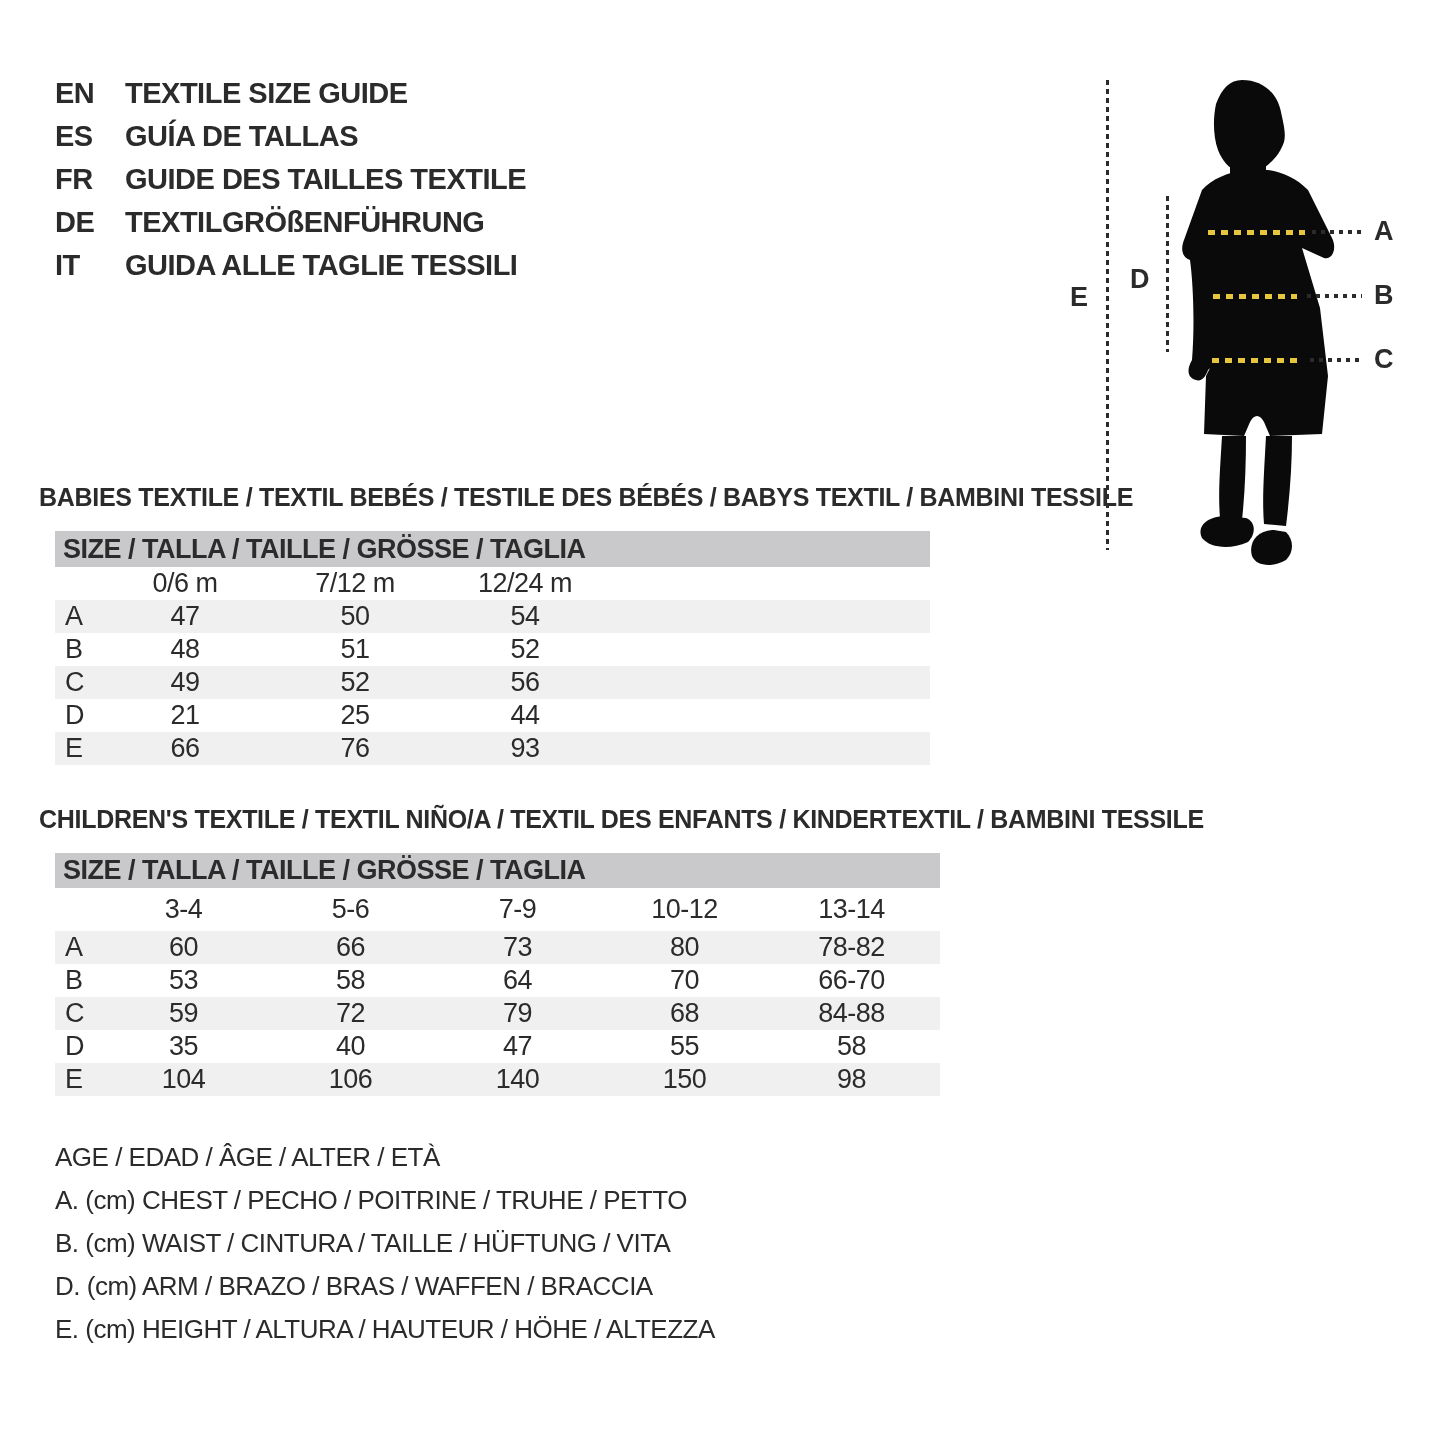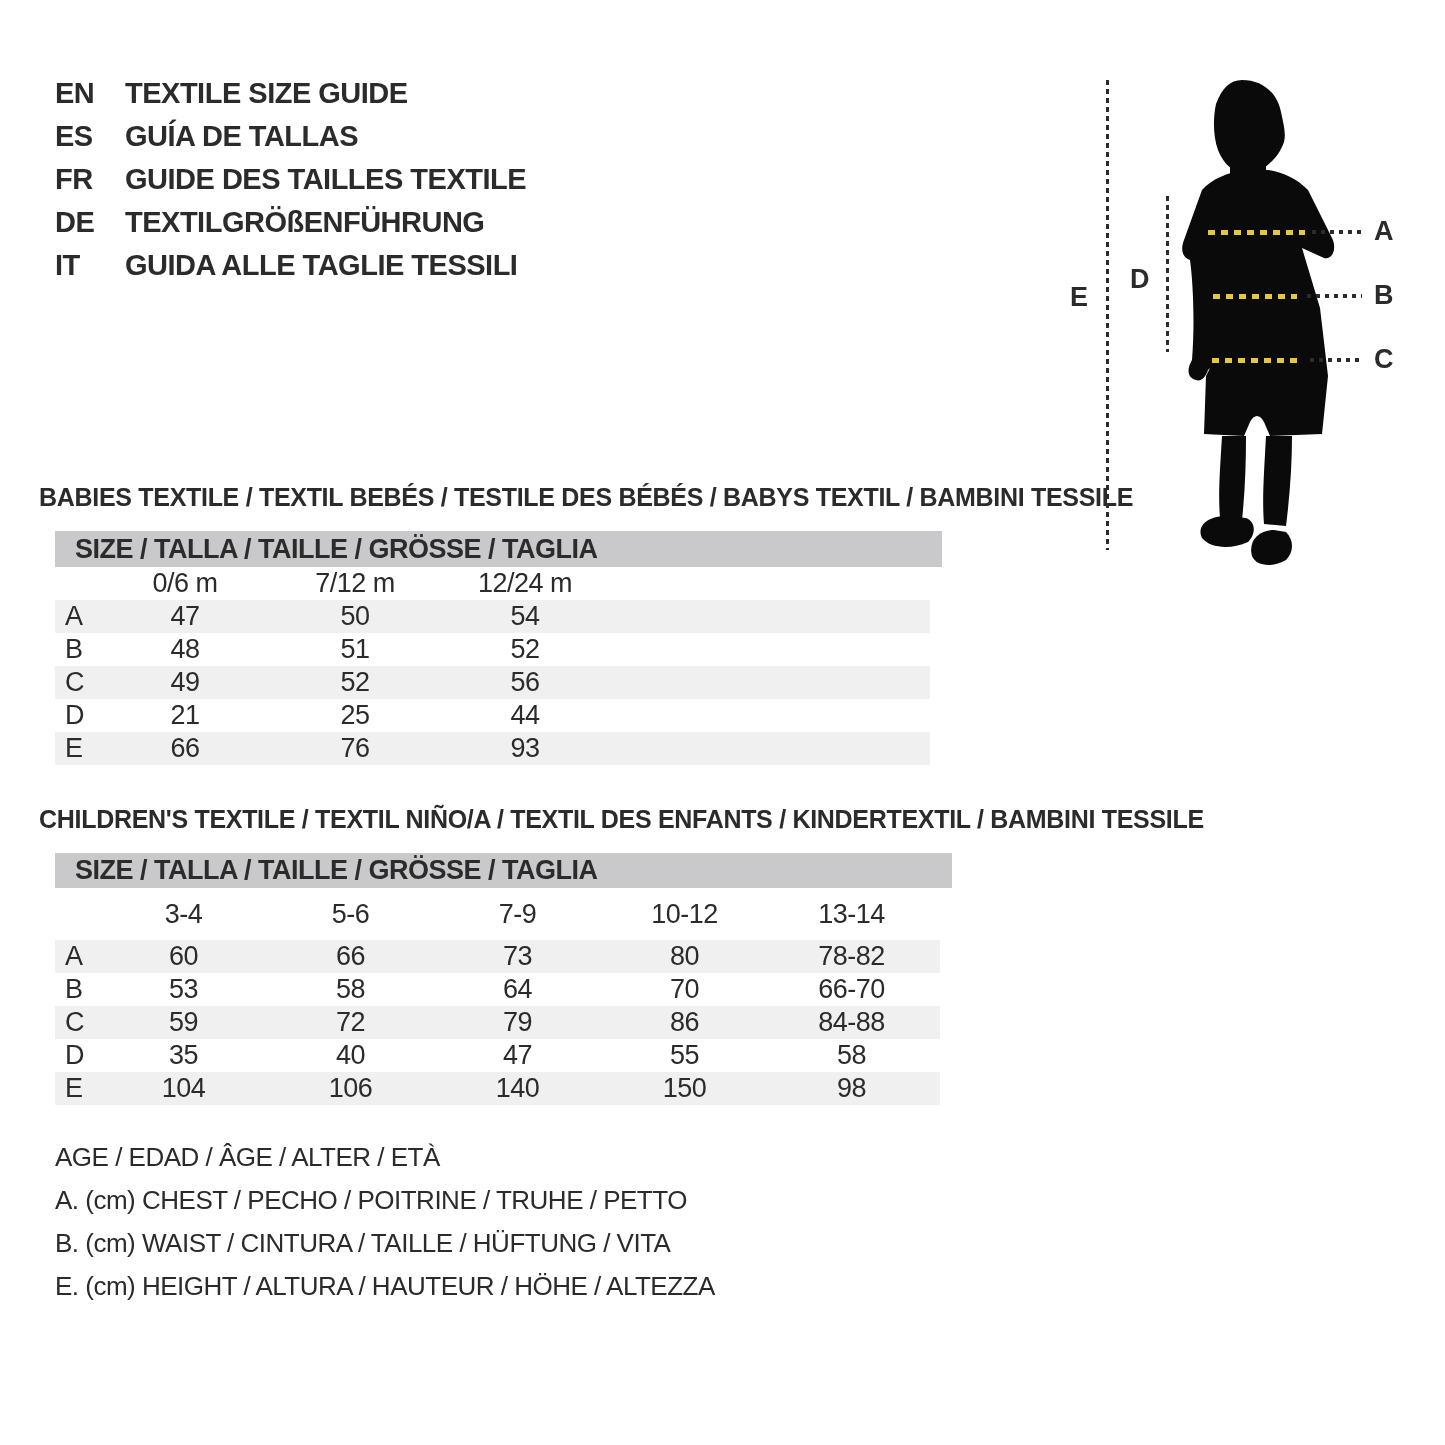--- a/index.html
+++ b/index.html
@@ -28,27 +28,27 @@
   .ydash{position:absolute;height:5px;
     background:repeating-linear-gradient(to right,#e6c63f 0 7px,transparent 7px 13px);}
   .fig-label{position:absolute;font-size:27px;font-weight:700;letter-spacing:-0.5px;}
   .silhouette{position:absolute;left:120px;top:8px;}
 
   
   .section-title{position:absolute;left:39px;font-size:25px;font-weight:700;
     letter-spacing:-0.3px;white-space:nowrap;}
   .size-table{position:absolute;left:55px;}
   .size-bar{background:#c9c9cb;font-size:27px;font-weight:700;letter-spacing:-0.5px;
-    padding-left:20px;display:flex;align-items:center;}
+    padding-left:8px;display:flex;align-items:center;}
   .babies .size-bar{height:36px;width:867px;}
   .children .size-bar{height:35px;width:877px;}
   .t-row{display:grid;align-items:center;font-size:27px;letter-spacing:-0.5px;}
   .babies .t-row{grid-template-columns:45px 170px 170px 170px 1fr;width:875px;height:33px;}
   .children .t-row{grid-template-columns:45px 167px 167px 167px 167px 167px 1fr;width:885px;height:33px;}
-  .children .t-head{height:52px;}
+  .children .t-head{height:43px;}
   .striped{background:#f0f0f0;}
   .cell-label{padding-left:10px;text-align:left;}
   .cell-val,.cell-col{text-align:center;}
 
   
   .legend{position:absolute;left:55px;top:1136px;text-align:center;}
   .legend-line{height:43px;display:flex;align-items:center;font-size:26px;
     letter-spacing:-0.5px;white-space:nowrap;}
 </style>
 </head>
@@ -204,21 +204,21 @@
     <div class="cell-val">64</div>
     <div class="cell-val">70</div>
     <div class="cell-val">66-70</div>
     <div></div>
   </div>
   <div class="t-row striped">
     <div class="cell-label">C</div>
     <div class="cell-val">59</div>
     <div class="cell-val">72</div>
     <div class="cell-val">79</div>
-    <div class="cell-val">86</div>
+    <div class="cell-val">68</div>
     <div class="cell-val">84-88</div>
     <div></div>
   </div>
   <div class="t-row">
     <div class="cell-label">D</div>
     <div class="cell-val">35</div>
     <div class="cell-val">40</div>
     <div class="cell-val">47</div>
     <div class="cell-val">55</div>
     <div class="cell-val">58</div>
@@ -232,14 +232,15 @@
     <div class="cell-val">150</div>
     <div class="cell-val">98</div>
     <div></div>
   </div>
 </div>
 
 <div class="legend">
   <div class="legend-line">AGE / EDAD / ÂGE / ALTER / ETÀ</div>
   <div class="legend-line">A. (cm) CHEST / PECHO / POITRINE / TRUHE / PETTO</div>
   <div class="legend-line">B. (cm) WAIST / CINTURA / TAILLE / HÜFTUNG / VITA</div>
+  <div class="legend-line">D. (cm) ARM / BRAZO / BRAS / WAFFEN / BRACCIA</div>
   <div class="legend-line">E. (cm) HEIGHT / ALTURA / HAUTEUR / HÖHE / ALTEZZA</div>
 </div>
 
 </body></html>

